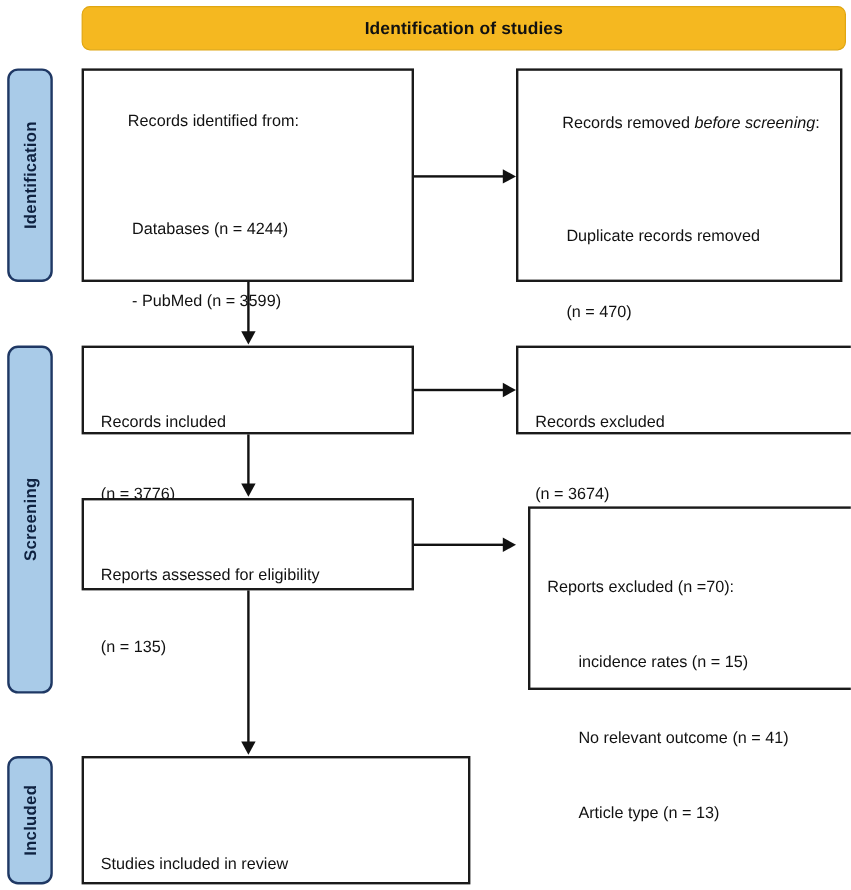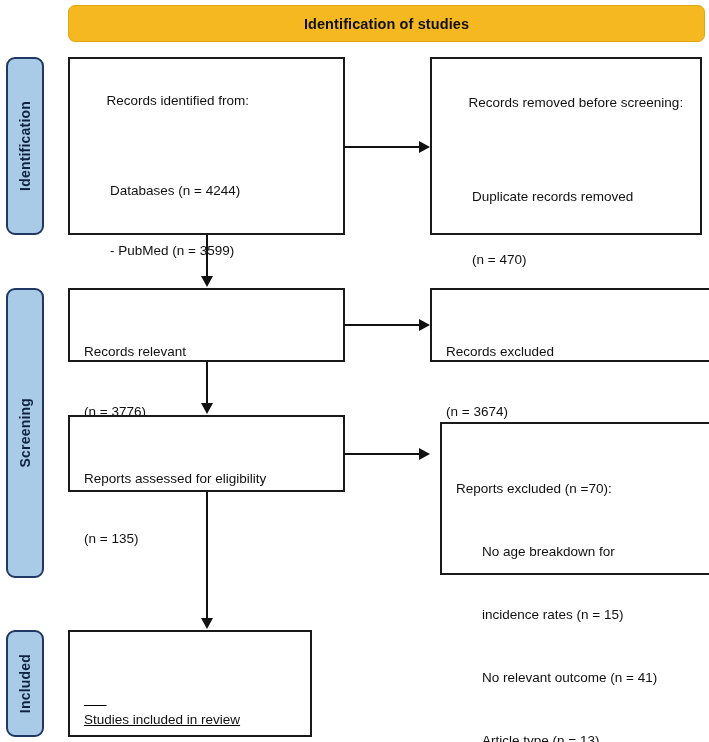--- a/index.html
+++ b/index.html
@@ -76,29 +76,29 @@
     border: 2px solid #1A1A1A;
     box-sizing: border-box;
     padding: 12px 14px;
   }
   .box-text {
     font-size: 13.5px;
     line-height: 20px;
     color: #111111;
     white-space: pre-wrap;
   }
-  .box-text .ital { }
+  .box-text .ital { font-style: italic; }
 
   #box-identified    { left: 68px;  top: 57px;  width: 277px; height: 178px; }
   #box-removed       { left: 430px; top: 57px;  width: 272px; height: 178px; }
   #box-screened      { left: 68px;  top: 288px; width: 277px; height: 74px;  }
   #box-rec-excluded  { left: 430px; top: 288px; width: 289px; height: 74px;  }
   #box-assessed      { left: 68px;  top: 415px; width: 277px; height: 77px;  }
   #box-rep-excluded  { left: 440px; top: 422px; width: 272px; height: 153px; }
-  #box-included      { left: 68px;  top: 630px; width: 244px; height: 107px; text-decoration: underline; }
+  #box-included      { left: 68px;  top: 630px; width: 324px; height: 107px; }
 
   #box-removed .box-text,
   #box-rep-excluded .box-text { line-height: 21px; }
 
   .indent-1 { display: block; padding-left: 26px; }
   .indent-2 { display: block; padding-left: 26px; }
   .spacer   { display: block; height: 10px; }
 
   
   .conn {
@@ -178,21 +178,21 @@
     <div class="box-text">
       <span>Records removed </span><span class="ital">before screening</span><span>:</span>
       <span class="spacer"></span>
       <span class="indent-1">Duplicate records removed</span>
       <span class="indent-1">(n = 470)</span>
     </div>
   </div>
 
   <div class="box" id="box-screened">
     <div class="box-text">
-      <span style="display:block">Records relevant</span>
+      <span style="display:block">Records included</span>
       <span style="display:block">(n = 3776)</span>
     </div>
   </div>
 
   <div class="box" id="box-rec-excluded">
     <div class="box-text">
       <span style="display:block">Records excluded</span>
       <span style="display:block">(n = 3674)</span>
     </div>
   </div>
@@ -200,21 +200,20 @@
   <div class="box" id="box-assessed">
     <div class="box-text">
       <span style="display:block">Reports assessed for eligibility</span>
       <span style="display:block">(n = 135)</span>
     </div>
   </div>
 
   <div class="box" id="box-rep-excluded">
     <div class="box-text">
       <span style="display:block">Reports excluded (n =70):</span>
-      <span class="indent-2">No age breakdown for</span>
       <span class="indent-2">incidence rates (n = 15)</span>
       <span class="indent-2">No relevant outcome (n = 41)</span>
       <span class="indent-2">Article type (n = 13)</span>
       
     </div>
   </div>
 
   <div class="box" id="box-included">
     <div class="box-text" style="padding-top:26px">
       <span style="display:block">Studies included in review</span>

